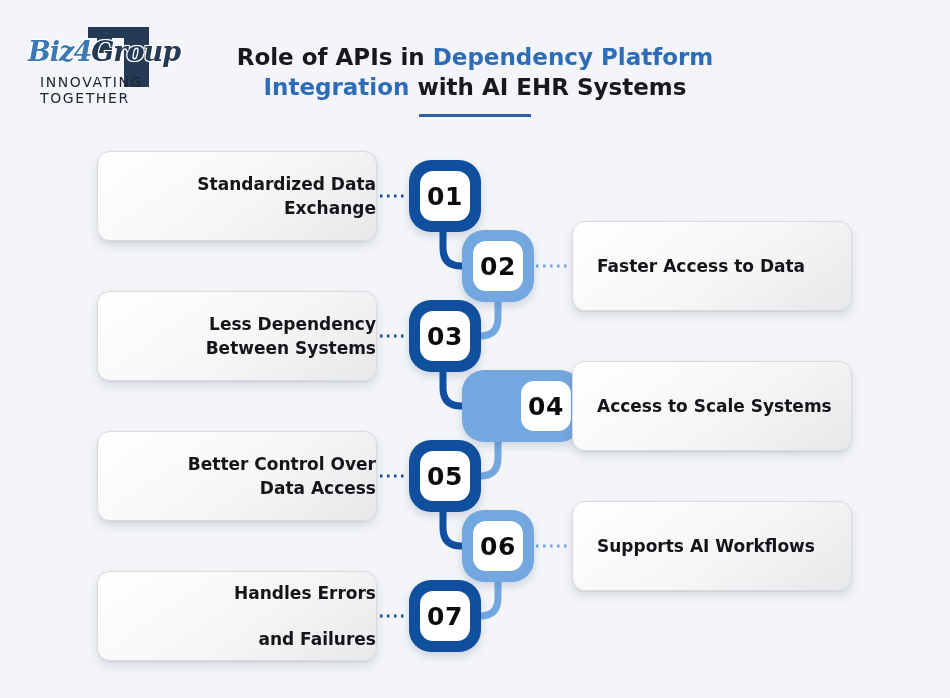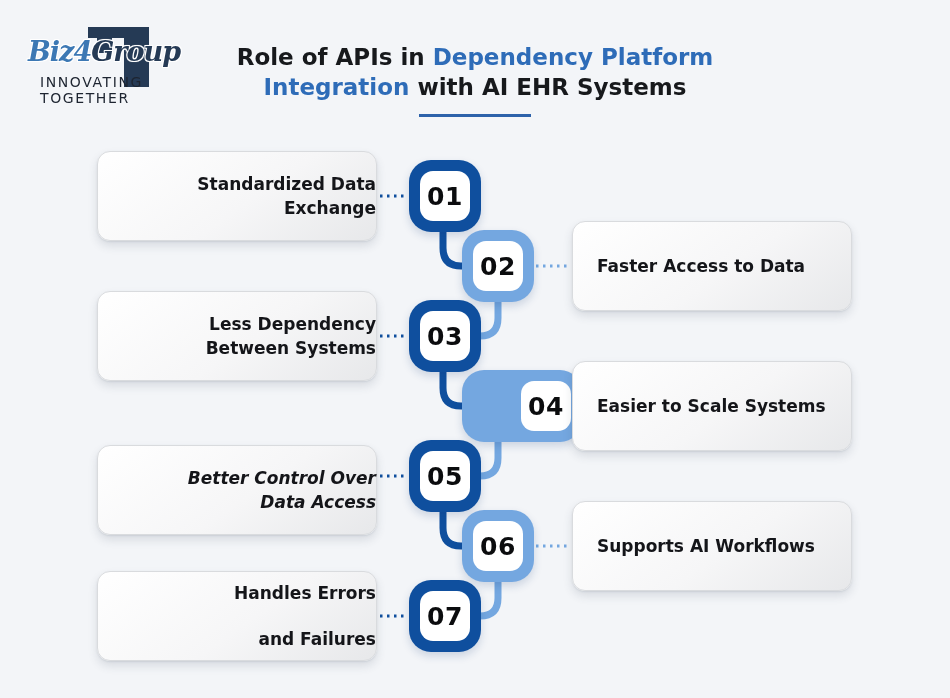--- a/index.html
+++ b/index.html
@@ -52,21 +52,21 @@
         font-size:17px;font-weight:700;color:#141519;line-height:24px;}
   .card.left{align-items:flex-end;text-align:right;box-sizing:border-box;}
   .card.right{align-items:flex-start;padding-left:24px;text-align:left;box-sizing:border-box;}
   .card .line{white-space:nowrap;}
 
   
   .b1{left:409px;top:160px;} .b2{left:462px;top:230px;} .b3{left:409px;top:300px;}
   .b4{left:462px;top:370px;padding-left:48px;} .b5{left:409px;top:440px;text-align:right;} .b6{left:462px;top:510px;}
   .b7{left:409px;top:580px;}
   .c1{left:97px;top:151px;}  .c2{left:572px;top:221px;} .c3{left:97px;top:291px;}
-  .c4{left:572px;top:361px;} .c5{left:97px;top:445px;font-style:italic;}  .c6{left:572px;top:501px;}
+  .c4{left:572px;top:361px;} .c5{left:97px;top:431px;}  .c6{left:572px;top:501px;}
   .c7{left:97px;top:571px;gap:22px;}
 </style>
 </head>
 <body>
 
 <div class="canvas">
 
   <div class="logo">
     <div class="logo-shape logo-topbar"></div>
     <div class="logo-shape logo-step"></div>
@@ -125,21 +125,21 @@
   </div>
   <div class="card right c2">
     <span class="line">Faster Access to Data</span>
 
   </div>
   <div class="card left c3">
     <span class="line">Less Dependency</span>
     <span class="line">Between Systems</span>
   </div>
   <div class="card right c4">
-    <span class="line">Easier to Scale Systems</span>
+    <span class="line">Access to Scale Systems</span>
 
   </div>
   <div class="card left c5">
     <span class="line">Better Control Over</span>
     <span class="line">Data Access</span>
   </div>
   <div class="card right c6">
     <span class="line">Supports AI Workflows</span>
 
   </div>

